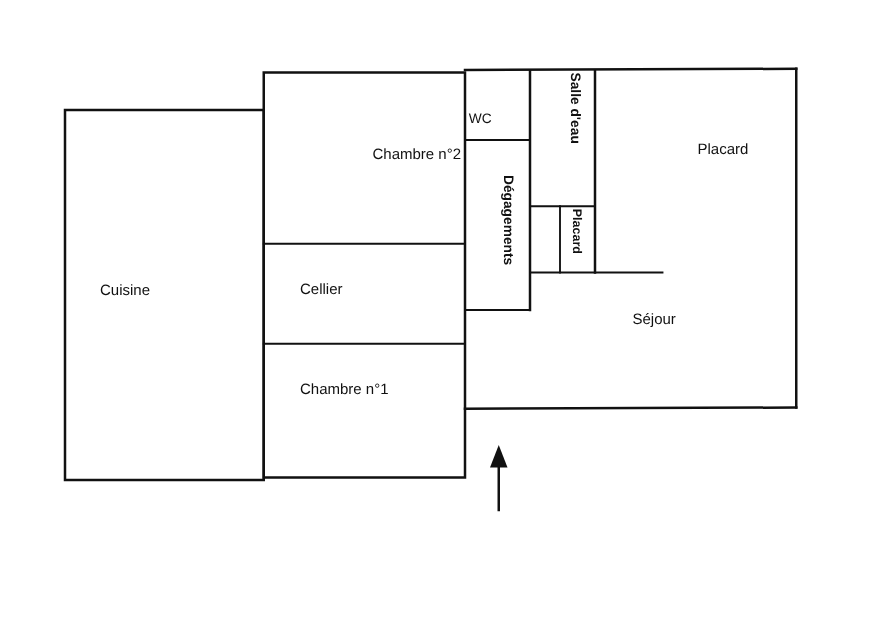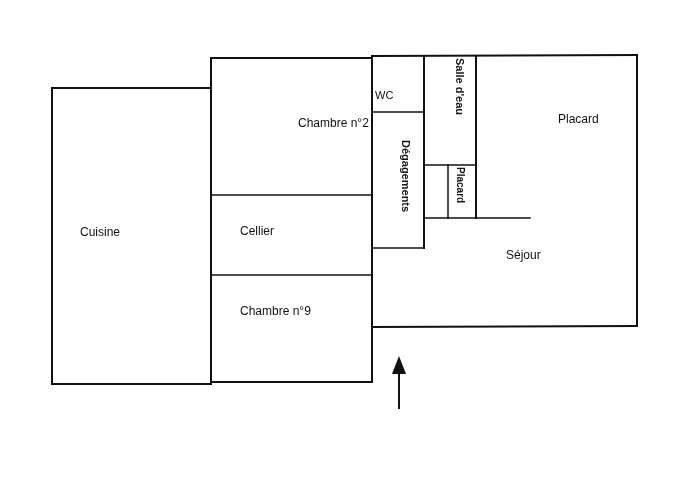--- a/index.html
+++ b/index.html
@@ -77,20 +77,20 @@
 
     <g>
       <line x1="399" y1="372" x2="399" y2="409" stroke="#111111" stroke-width="2"></line>
       <polygon points="399,356 392,374 406,374" fill="#111111"></polygon>
     </g>
   </svg>
 
   <div class="label" style="left:80px; top:226px;">Cuisine</div>
   <div class="label" style="left:266px; top:117px;padding-left:32px;">Chambre n°2</div>
   <div class="label" style="left:240px; top:225px;">Cellier</div>
-  <div class="label" style="left:240px; top:305px;">Chambre n°9</div>
+  <div class="label" style="left:240px; top:305px;">Chambre n°1</div>
   <div class="label" style="left:375px; top:90px; font-size:11px;">WC</div>
   <div class="vlabel" style="left:411px; top:140px; font-size:11px;">Dégagements</div>
   <div class="vlabel" style="left:465px; top:58px; font-size:11px;">Salle d'eau</div>
   <div class="vlabel" style="left:465px; top:167px; font-size:10px;">Placard</div>
   <div class="label" style="left:558px; top:113px;">Placard</div>
   <div class="label" style="left:506px; top:249px;">Séjour</div>
 </div>
 
 </body></html>

